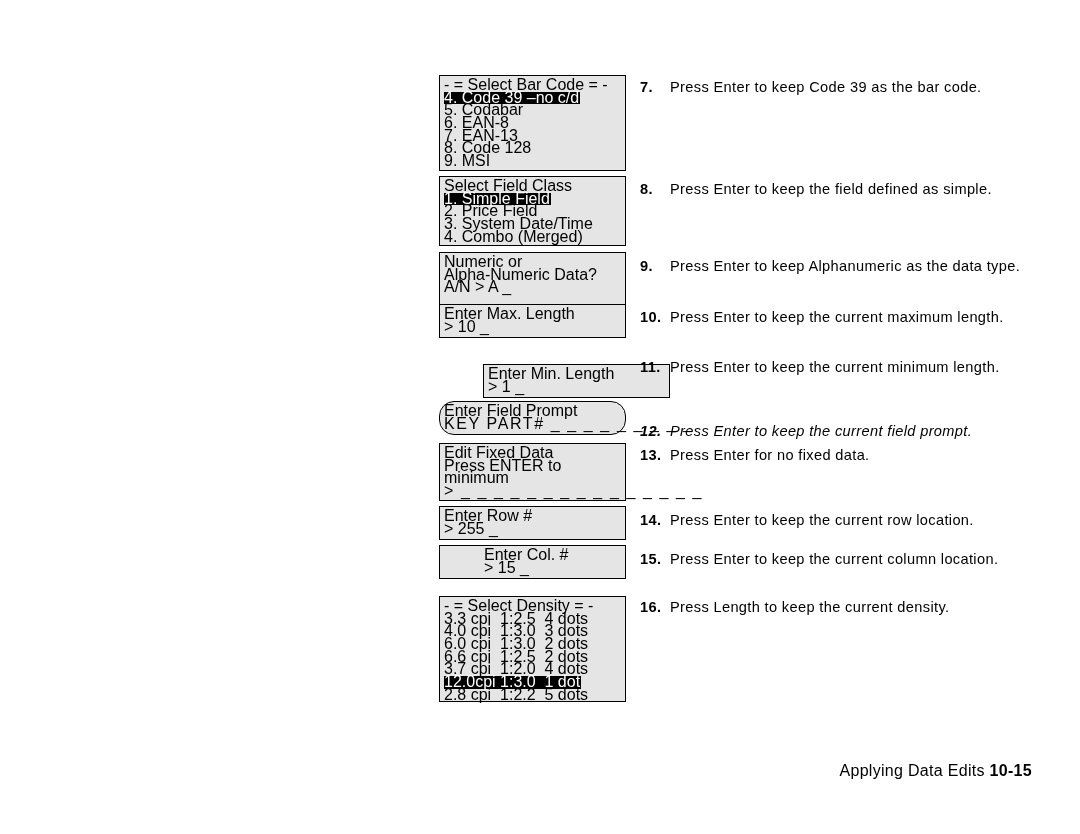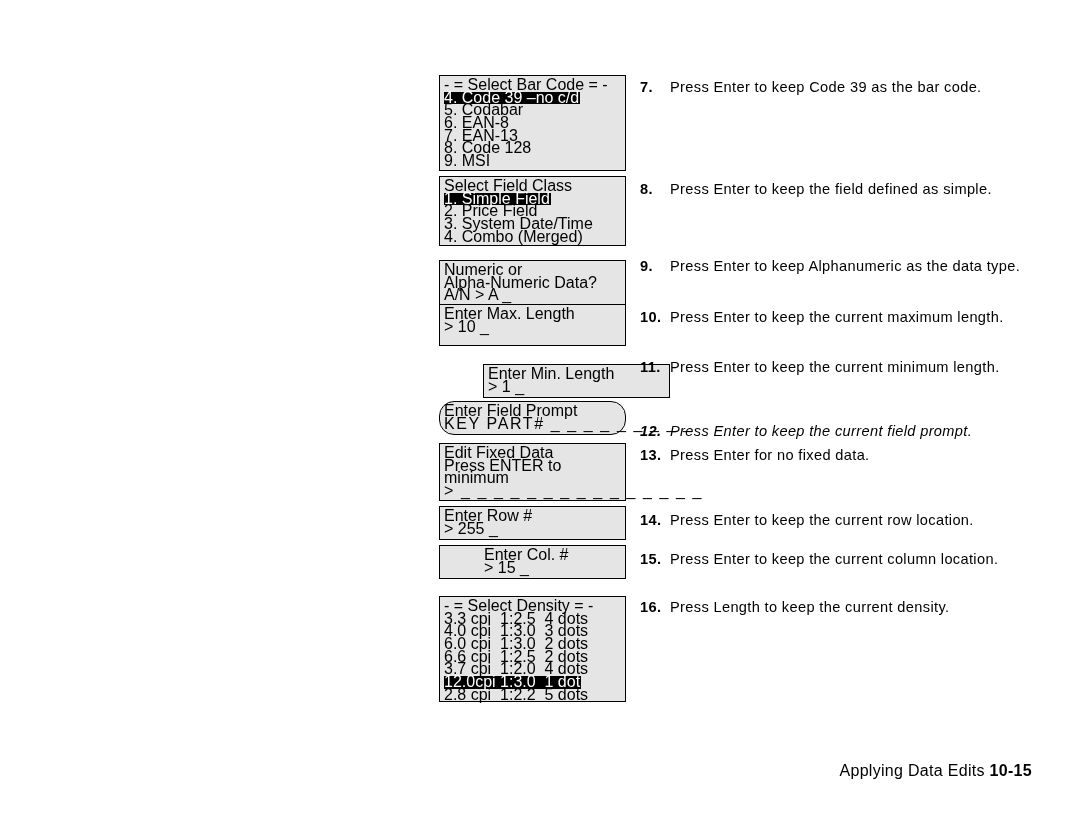--- a/index.html
+++ b/index.html
@@ -35,22 +35,22 @@
     background: #000000;
     color: #ffffff;
     display: inline-block;
     padding-right: 1px;
   }
   .lcd .rowwrap { display: block; height: 12.7px; }
 
   
   #box-barcode      { top: 75px;  height: 96px; }
   #box-fieldclass   { top: 176px; height: 70px; }
-  #box-datatype     { top: 260px; height: 57px; }
-  #box-maxlength    { top: 304px; height: 42px; }
+  #box-datatype     { top: 252px; height: 57px; }
+  #box-maxlength    { top: 304px; height: 34px; }
   #box-minlength    { top: 364px; height: 34px; margin-left: 44px; }
   #box-fieldprompt  { top: 401px; height: 34px; border-radius: 15px; }
   #box-fixeddata    { top: 443px; height: 58px; }
   #box-row          { top: 506px; height: 34px; }
   #box-col          { top: 545px; height: 34px; padding-left: 44px; }
   #box-density      { top: 596px; height: 106px; }
 
   .dashline { letter-spacing: 1.6px; }
 
   

